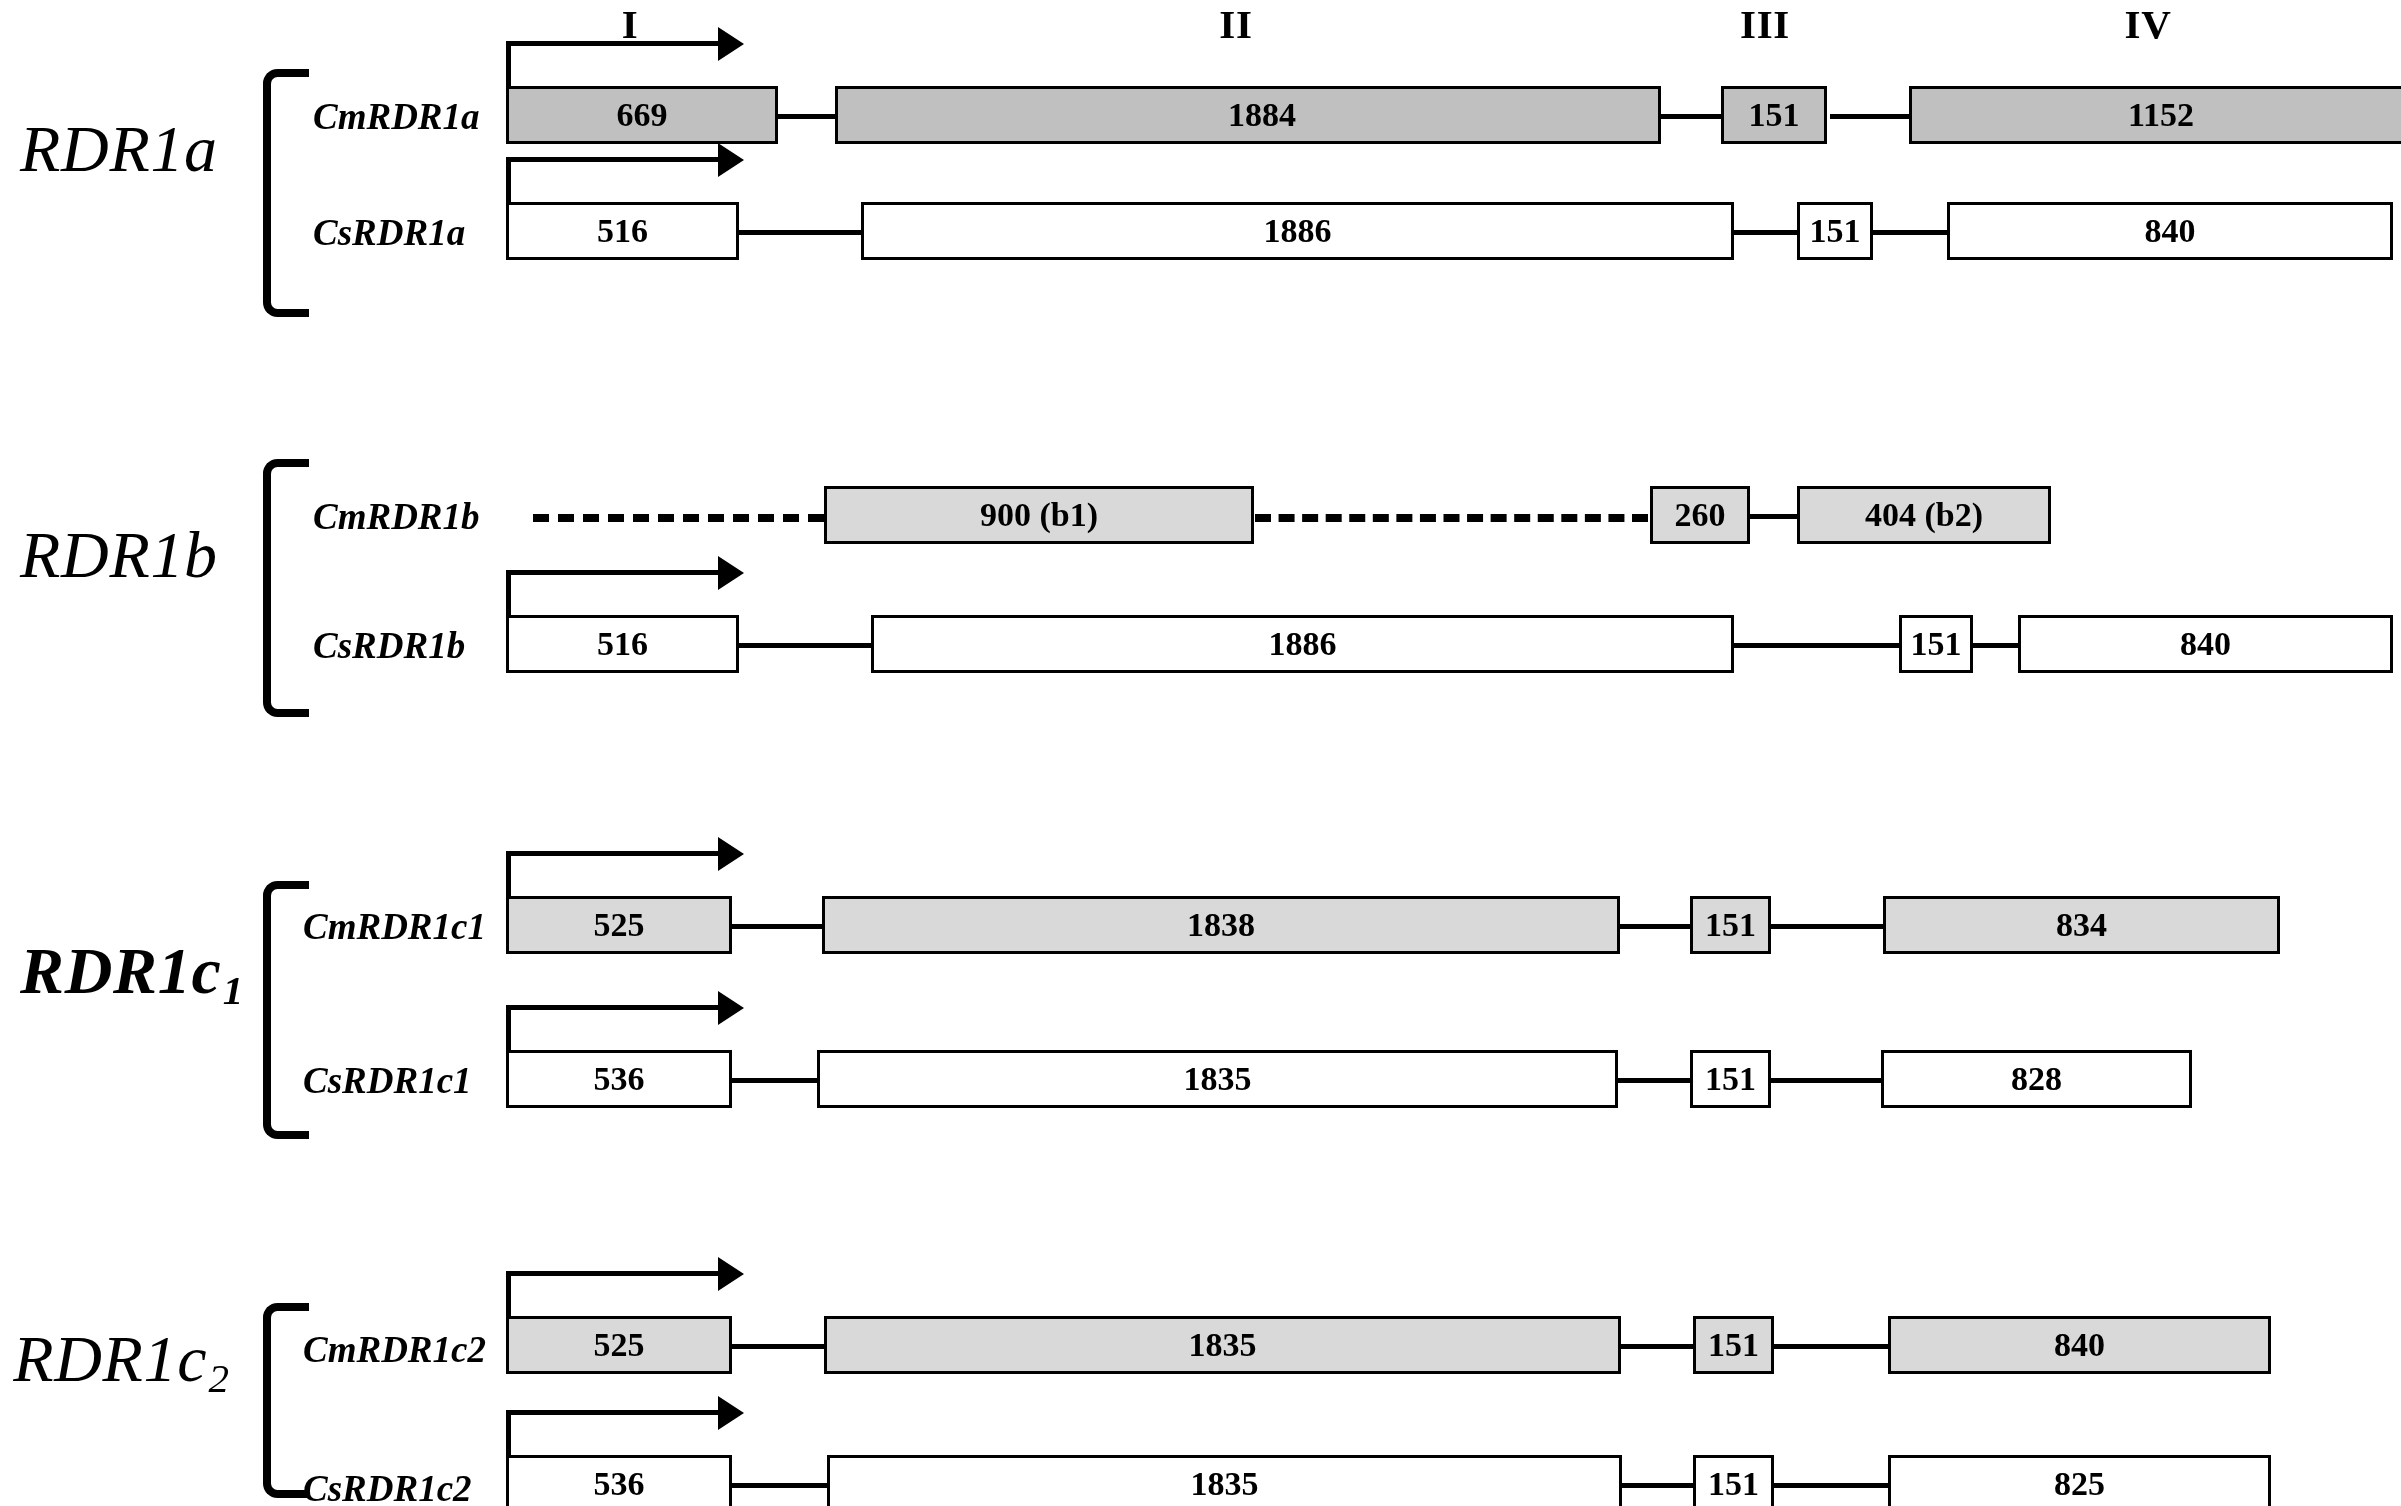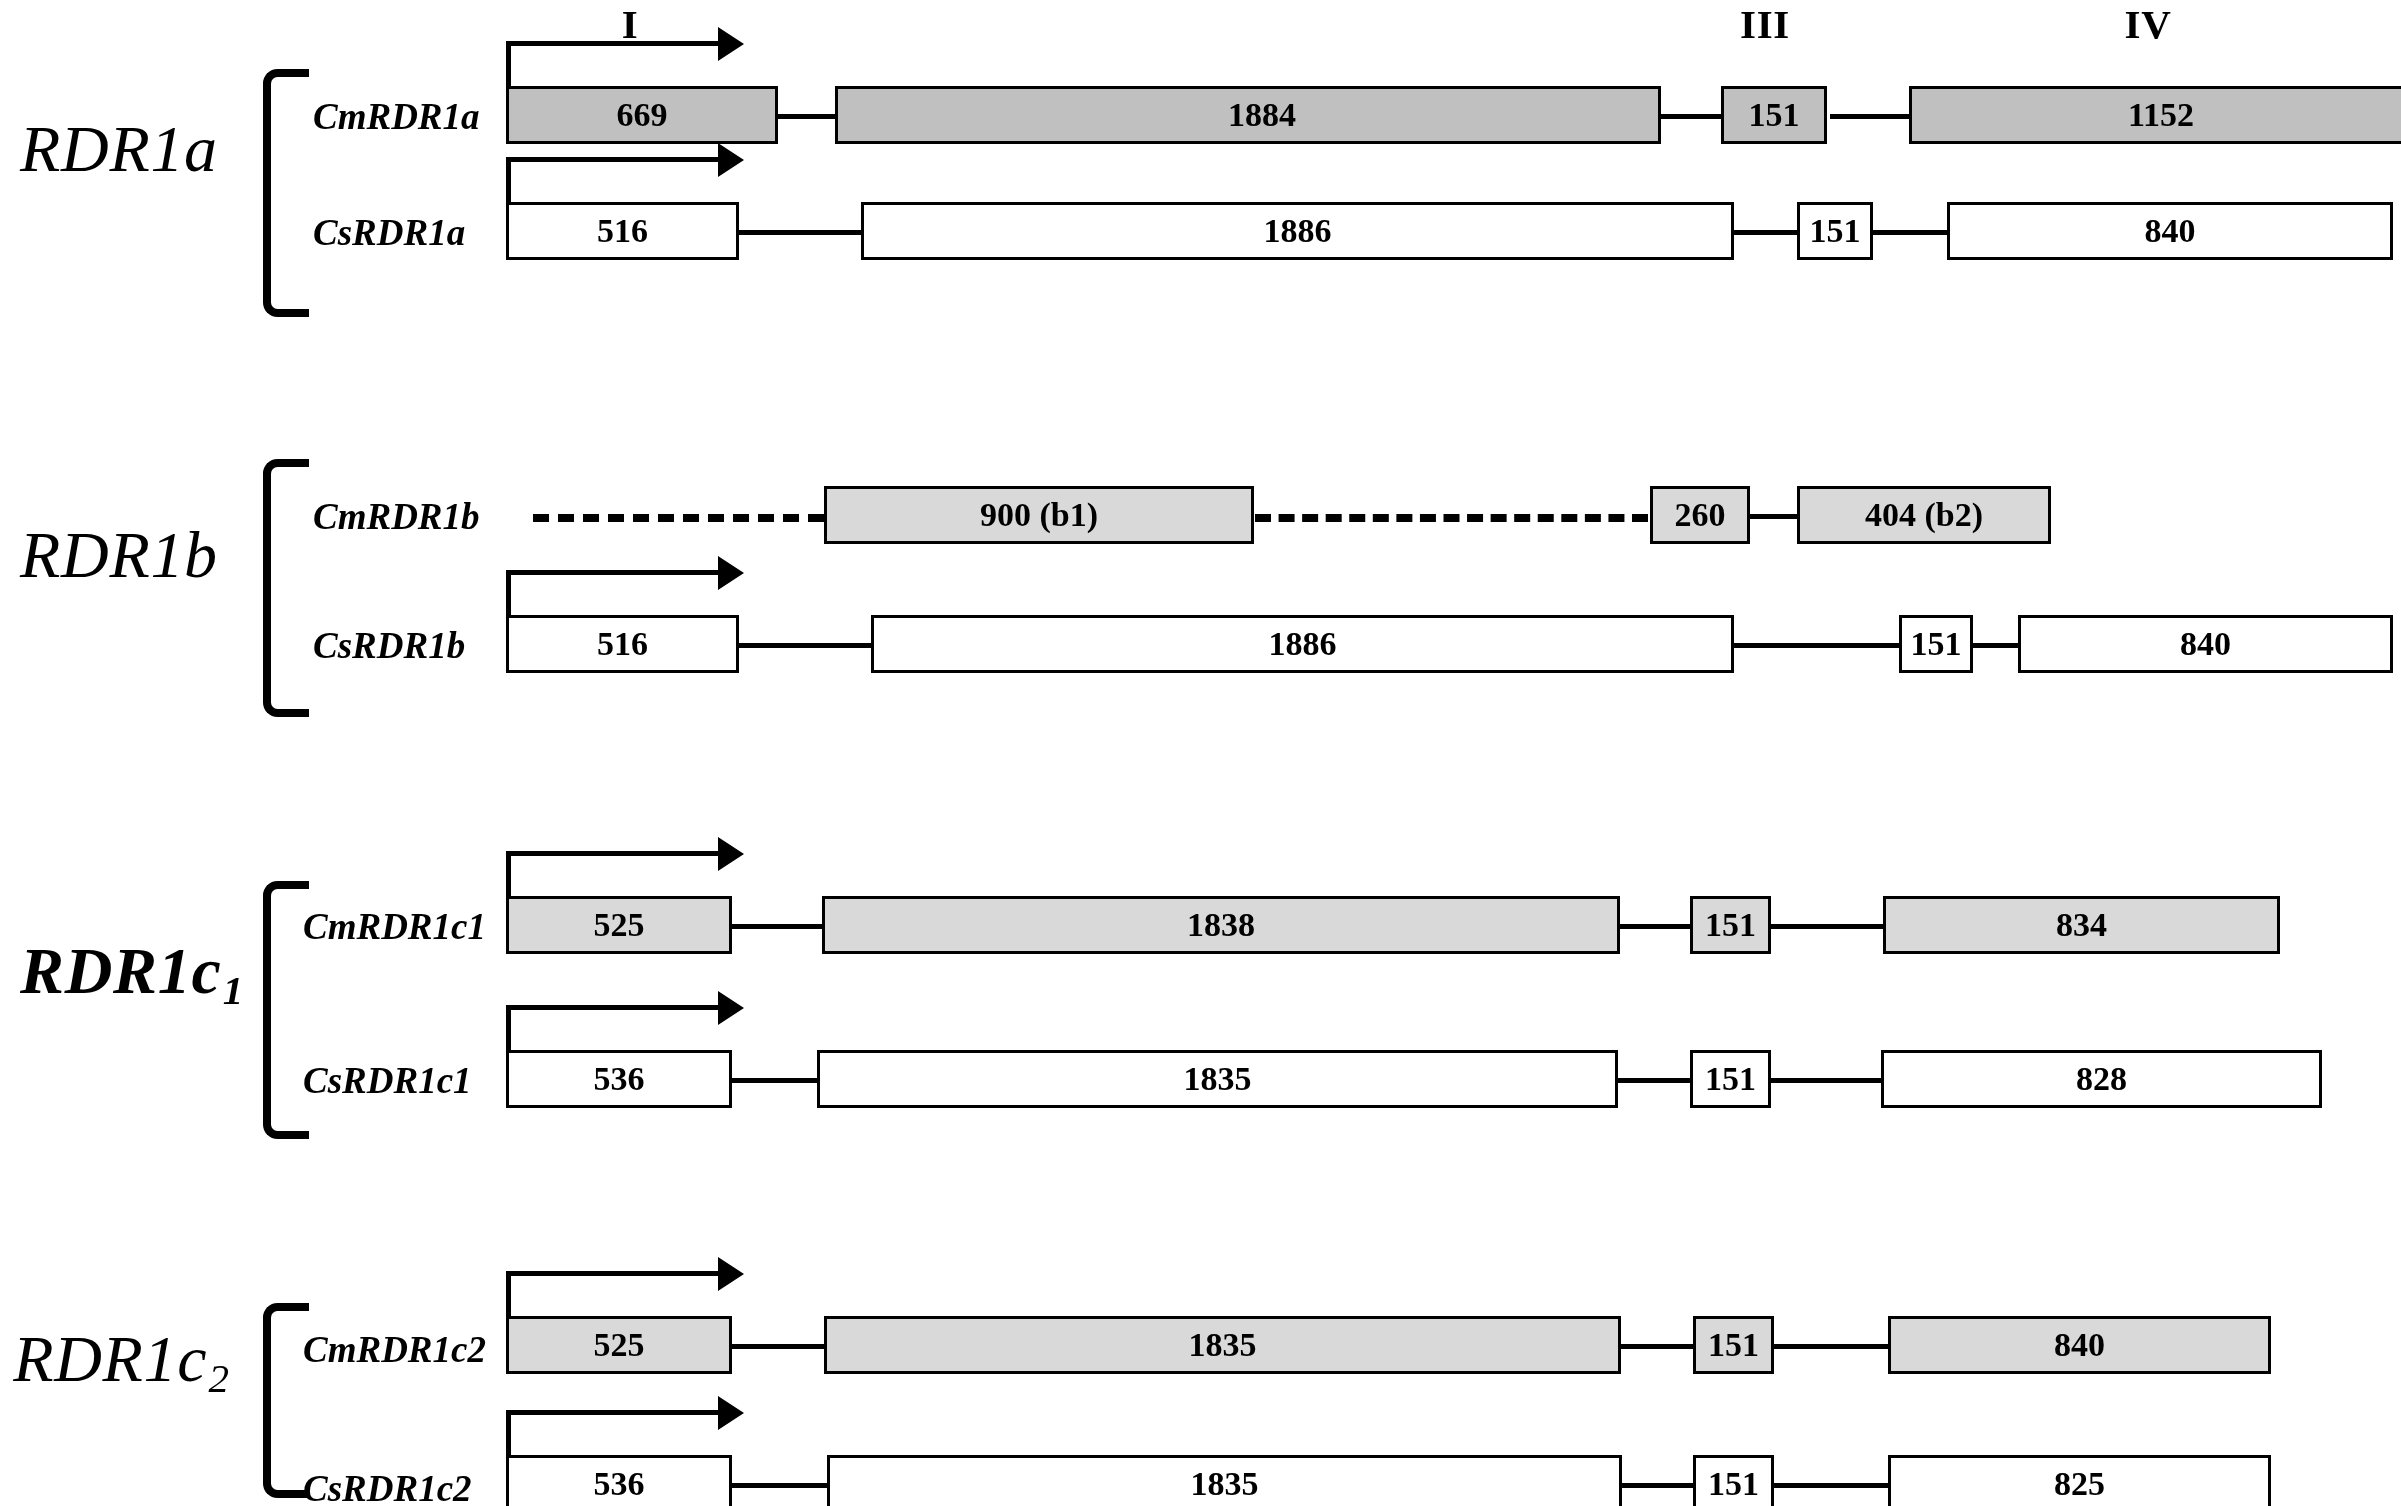--- a/index.html
+++ b/index.html
@@ -100,20 +100,21 @@
     border-left:26.4px solid #000;
   }
 </style>
 </head>
 <body>
 
 <div id="stage">
 
   <div class="roman-row">
     <div class="roman" style="left:494px;width:272px;">I</div>
+    <div class="roman" style="left:823px;width:826px;">II</div>
     <div class="roman" style="left:1712px;width:106px;">III</div>
     <div class="roman" style="left:1897px;width:502px;">IV</div>
   </div>
 
   <div class="group" style="top:0;height:344px;">
 
     <div class="group-label" style="left:20px;top:116px;">
       <span>RDR1a</span>
     </div>
 
@@ -234,21 +235,21 @@
         <div class="head" style="left:212px;"></div>
       </div>
 
       <div class="intron" style="left:714px;top:28px;width:96px;"></div>
       <div class="intron" style="left:1600px;top:28px;width:83px;"></div>
       <div class="intron" style="left:1752px;top:28px;width:122px;"></div>
 
       <div class="exon white" style="left:494px;top:0;width:226px;">536</div>
       <div class="exon white" style="left:805px;top:0;width:801px;">1835</div>
       <div class="exon white" style="left:1678px;top:0;width:81px;">151</div>
-      <div class="exon white" style="left:1869px;top:0;width:441px;">828</div>
+      <div class="exon white" style="left:1869px;top:0;width:311px;">828</div>
     </div>
   </div>
 
   <div class="group" style="top:1210px;height:297px;">
 
     <div class="group-label" style="left:13.2px;top:116px;">
       <span>RDR1c</span><span class="sub">2</span>
     </div>
 
     <div class="brace" style="left:263px;top:93px;height:195px;"></div>

